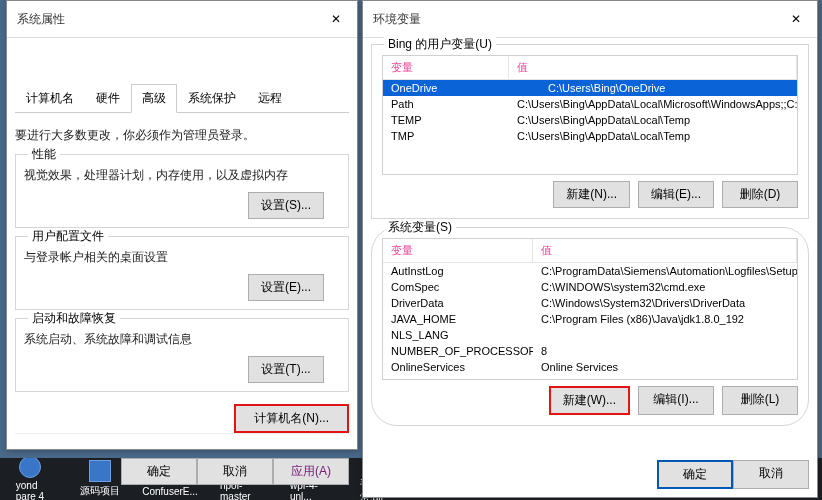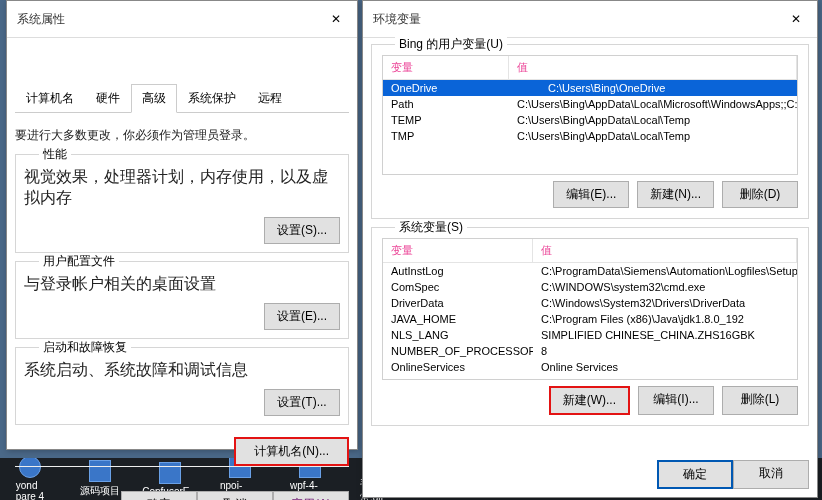--- a/index.html
+++ b/index.html
@@ -7,24 +7,24 @@
 .window { position: absolute; background: #fff; border: 1px solid #888; box-shadow: 1px 1px 6px rgba(0,0,0,.25); display: flex; flex-direction: column; }
 .titlebar { display: flex; align-items: center; justify-content: space-between; padding: 6px 0 6px 10px; font-size: 12px; border-bottom: 1px solid #ddd; }
 .titlebar .title { color: #333; }
 .titlebar .controls { display: flex; }
 .titlebar .ctl { width: 42px; height: 24px; display: flex; align-items: center; justify-content: center; font-family: Arial; cursor: default; font-size: 12px; }
 .body { padding: 6px 8px 8px 8px; flex: 1; display: flex; flex-direction: column; }
 .tabbar { display: flex; border-bottom: 1px solid #ccc; margin-bottom: 10px; margin-top: 40px; }
 .tab { padding: 5px 10px; border: 1px solid transparent; border-bottom: none; margin-bottom: -1px; font-size: 12px; cursor: default; }
 .tab.active { border-color: #ccc; background: #fff; border-bottom: 1px solid #fff; }
 .instr { font-size: 12px; color: #222; margin: 4px 0 10px 0; }
-.group { border: 1px solid #d6d6d6; padding: 8px 8px 8px 8px; margin-bottom: 8px; position: relative; }
+.group { border: 1px solid #d6d6d6; padding: 8px 24px 8px 8px; margin-bottom: 8px; position: relative; }
 .group.gb { padding-top: 12px; }
-.group .legend { position: absolute; top: -9px; left: 23px; background: #fff; padding: 0 4px; font-size: 12px; text-align: center; }
-.group .desc { font-size: 16px; color: #222; margin-bottom: 8px; }
+.group .legend { position: absolute; top: -9px; left: 12px; background: #fff; padding: 0 4px; font-size: 12px; text-align: center; }
+.group .desc { font-size: 12px; color: #222; margin-bottom: 8px; }
 .rightbtn { display: flex; justify-content: flex-end; }
 .btn { min-width: 76px; padding: 4px 12px; font-size: 12px; background: #e1e1e1; border: 1px solid #adadad; cursor: default; text-align: center; }
 .btn.disabled { color: #701a75; }
 .hl-red { border: 2px solid #e31313; }
 .hl-blue { border: 2px solid #0058b3; }
 .dlgfooter { display: flex; justify-content: flex-end; padding-top: 24px; border-top: 1px solid #eee; margin-top: auto; }
 .varlist { border: 1px solid #d0d0d0; height: 120px; overflow: hidden; background: #fff; }
 .varlist .hdr { display: flex; background: #fff; border-bottom: 1px solid #e4e4e4; }
 .varlist .hdr div { padding: 4px 8px; font-size: 11px; color: #ec4899; border-right: 1px solid #e4e4e4; }
 .varlist .rows { }
@@ -151,27 +151,27 @@
               <div class="col-name">TEMP</div>
               <div class="col-val">C:\Users\Bing\AppData\Local\Temp</div>
             </div>
             <div class="row">
               <div class="col-name">TMP</div>
               <div class="col-val">C:\Users\Bing\AppData\Local\Temp</div>
             </div>
           </div>
       </div>
       <div class="btnrow">
+        <div class="btn">新建(N)...</div>
         <div class="btn">编辑(E)...</div>
-        <div class="btn">新建(N)...</div>
         <div class="btn">删除(D)</div>
       </div>
     </div>
 
-    <div class="group gb" style="padding:10px;">
+    <div class="group gb" style="padding:10px;border-radius:26px;">
       <div class="legend">系统变量(S)</div>
       <div class="varlist" style="height:142px;">
         <div class="hdr">
           <div class="col-name" style="width:150px">变量</div>
           <div class="col-val">值</div>
         </div>
         <div class="rows" id="sys-rows">
             <div class="row">
               <div class="col-name" style="width:150px">AutInstLog</div>
               <div class="col-val">C:\ProgramData\Siemens\Automation\Logfiles\Setup\</div>
@@ -183,21 +183,20 @@
             <div class="row">
               <div class="col-name" style="width:150px">DriverData</div>
               <div class="col-val">C:\Windows\System32\Drivers\DriverData</div>
             </div>
             <div class="row">
               <div class="col-name" style="width:150px">JAVA_HOME</div>
               <div class="col-val">C:\Program Files (x86)\Java\jdk1.8.0_192</div>
             </div>
             <div class="row">
               <div class="col-name" style="width:150px">NLS_LANG</div>
-              <div class="col-val">SIMPLIFIED CHINESE_CHINA.ZHS16GBK</div>
             </div>
             <div class="row">
               <div class="col-name" style="width:150px">NUMBER_OF_PROCESSORS</div>
               <div class="col-val">8</div>
             </div>
             <div class="row">
               <div class="col-name" style="width:150px">OnlineServices</div>
               <div class="col-val">Online Services</div>
             </div>
           </div>

